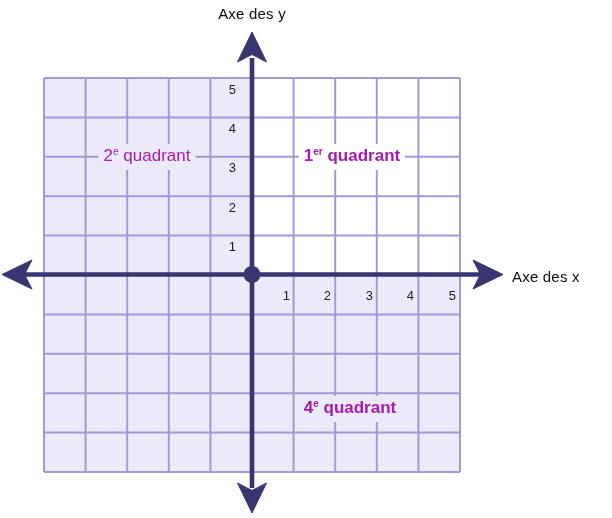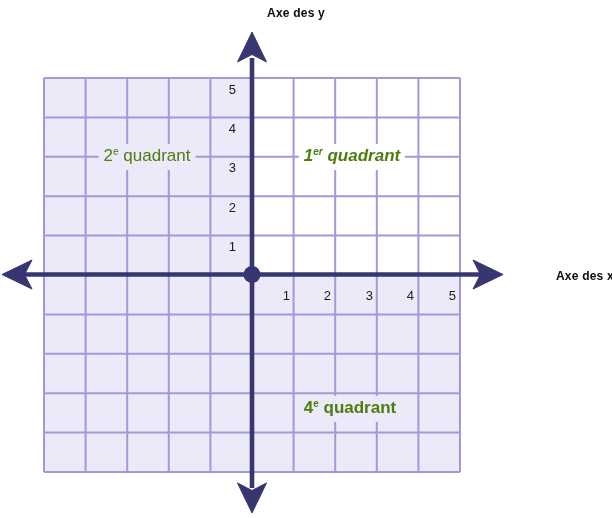--- a/index.html
+++ b/index.html
@@ -8,57 +8,56 @@
     width: 612px;
     height: 518px;
     background: #ffffff;
     font-family: "Liberation Sans", sans-serif;
     overflow: hidden;
   }
   .stage svg { position: absolute; left: 0; top: 0; }
 
   .axis-title {
     position: absolute;
-    font-size: 12px;
-    font-weight: bold;
+    font-size: 15px;
+    font-weight: normal;
     color: #0c0c0c;
     letter-spacing: 0.2px;
     white-space: nowrap;
-    margin-left: 44px;
   }
   .axis-title.y { left: 252px; top: 13px; transform: translate(-50%, -50%); }
   .axis-title.x { left: 512px; top: 276px; transform: translateY(-50%); text-align: right; }
 
   .tick {
     position: absolute;
     font-size: 13px;
     color: #1c1c1c;
     text-align: right;
     line-height: 15px;
     white-space: nowrap;
   }
   .tick.ytick { width: 30px; }  
   .tick.xtick { width: 20px; }
 
   .quad-label {
     position: absolute;
     transform: translate(-50%, -50%);
     font-size: 17px;
-    color: #4d7c0f;
+    color: #a21caf;
     white-space: nowrap;
     padding: 1px 5px;
     line-height: 22px;
   }
   .quad-label .ord-sup {
     font-size: 10px;
     position: relative;
     top: -6px;
   }
   .quad-label.shaded { background: #ece9f9; }
-  .quad-label.white  { background: #ffffff; font-weight: bold; font-style: italic; }
+  .quad-label.white  { background: #ffffff; font-weight: bold; }
 </style>
 </head>
 <body>
 
 <div class="stage">
 
   <svg width="612" height="518" viewBox="0 0 612 518">
 
     <rect x="44" y="78" width="416" height="394" fill="#ece9f9"></rect>
 

